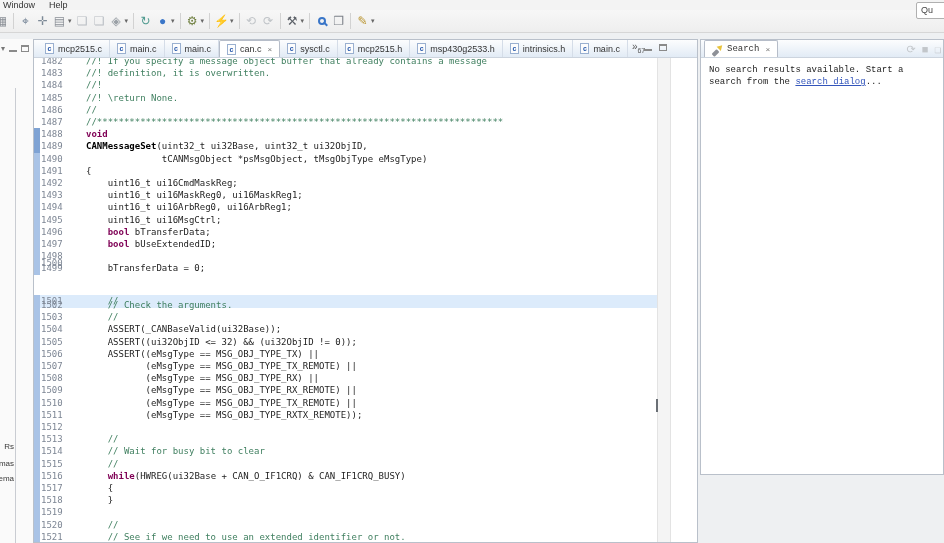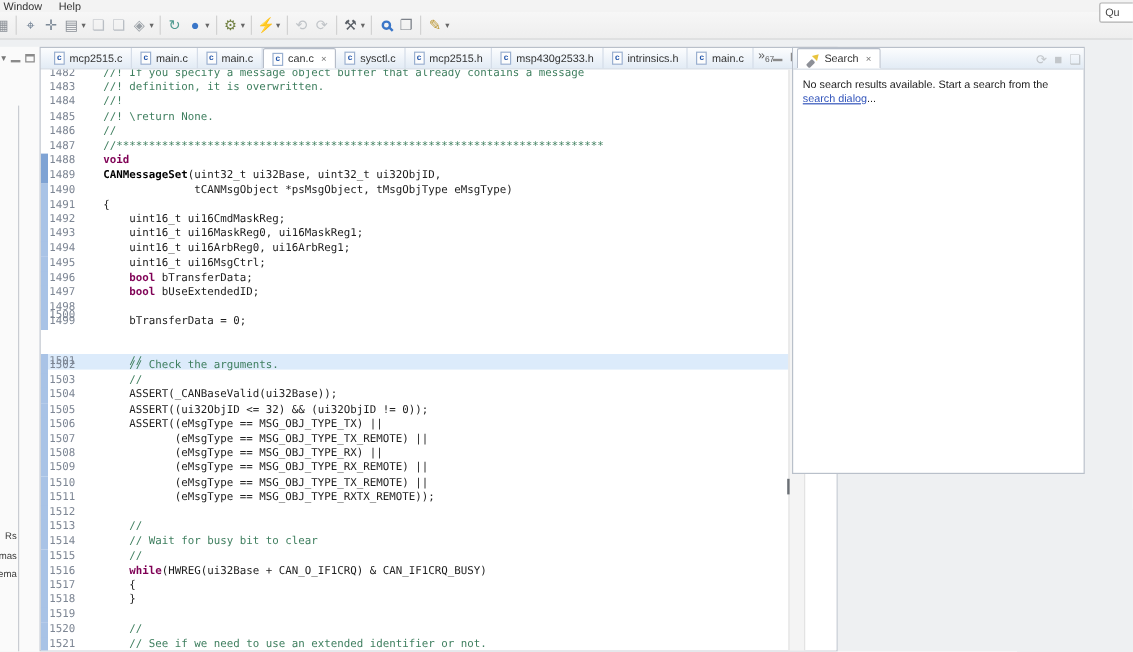--- a/index.html
+++ b/index.html
@@ -24,21 +24,21 @@
   #left-rail-icons { position:absolute; left:1px; top:5px; display:flex; gap:4px; align-items:center; color:#777; }
   .win-chevron { font-size:8px; }
   .win-min { width:8px; height:2px; background:#8a8a8a; margin-top:4px; }
   .win-max { width:8px; height:7px; border:1px solid #8a8a8a; border-top:2px solid #8a8a8a; }
   #left-sash { position:absolute; left:15px; top:49px; width:1px; height:455px; background:#c9ccd2; }
   .rail-frag { position:absolute; right:19px; font-size:8px; color:#3a3a3a; white-space:nowrap; }
 
   
   .pane { position:absolute; background:#ffffff; border:1px solid #b9c0ca; }
   #editor-pane { left:33px; top:39px; width:665px; height:504px; }
-  #search-pane { left:660px; top:39px; width:244px; height:356px; }
+  #search-pane { left:700px; top:39px; width:244px; height:436px;font-family:Liberation Mono, monospace; }
   .tabstrip { position:absolute; left:0; top:0; right:0; height:18px; background:linear-gradient(#fcfdfe,#e2ebf5); border-bottom:1px solid #ccd4de; display:flex; align-items:stretch; padding-left:4px; }
   .tab { display:flex; align-items:center; gap:4px; padding:0 7px; font-size:9px; color:#333; white-space:nowrap; border-right:1px solid #d5dde8; cursor:default; }
   .tab.active { background:#ffffff; border:1px solid #b6bdc9; border-bottom:none; border-radius:2px 2px 0 0; }
   .cicon { width:9px; height:11px; background:#fdfdfd; border:1px solid #9ab0d0; font-size:7px; line-height:9px; color:#2255aa; text-align:center; font-weight:bold; display:inline-block; }
   .tab-close { font-size:8px; color:#777; margin-left:2px; }
   .tab-overflow { font-size:10px; color:#555; padding:1px 4px 0 4px; }
   .tab-overflow sub { font-size:7px; }
   .strip-winbtns { position:absolute; right:30px; top:4px; display:flex; gap:7px; align-items:center; }
 
   

